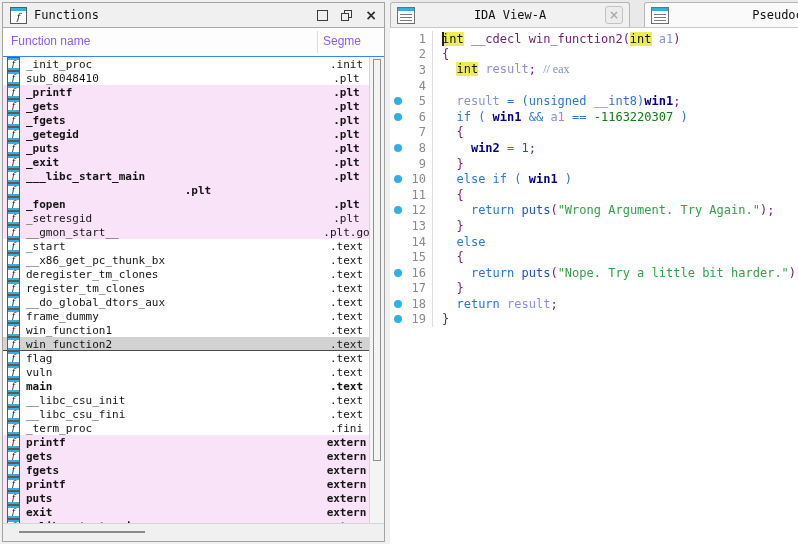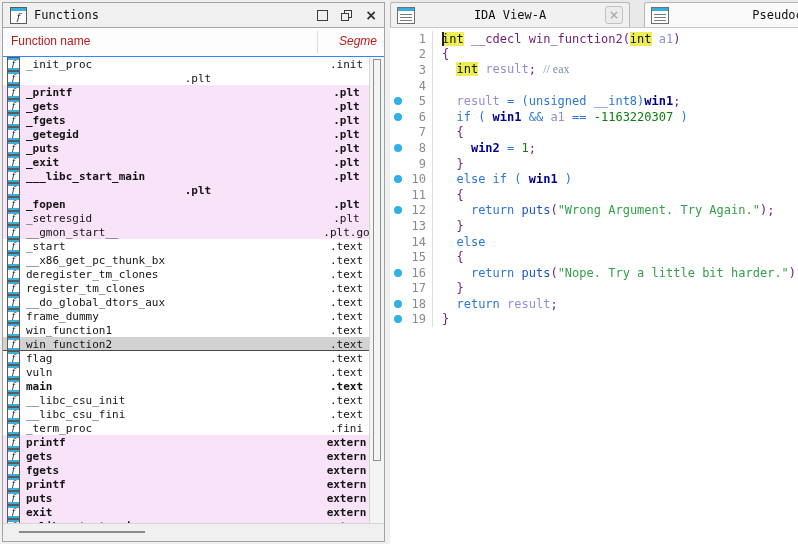--- a/index.html
+++ b/index.html
@@ -32,24 +32,24 @@
   }
   .f-title{font:12px "DejaVu Sans Mono",monospace;color:#111;}
   .f-btns{margin-left:auto;display:flex;align-items:center;gap:13px;}
   .btn-max{width:9px;height:9px;border:1px solid #3c3c3c;}
   .btn-restore{position:relative;width:11px;height:11px;}
   .btn-restore::before{content:"";position:absolute;right:0;top:0;width:6px;height:6px;border:1px solid #3c3c3c;}
   .btn-restore::after{content:"";position:absolute;left:0;bottom:0;width:6px;height:6px;border:1px solid #3c3c3c;background:#f0f0f0;}
   .btn-close{font:bold 14px "DejaVu Sans",sans-serif;color:#2e2e2e;line-height:10px;}
   .f-header{
     height:28px;background:#fdfdfd;border-bottom:1px solid #3b82f6;
-    position:relative;font:12px "Liberation Sans",sans-serif;color:#b91c1c;
+    position:relative;font:12px "Liberation Sans",sans-serif;color:#8b5cf6;
   }
   .f-header .hname{position:absolute;left:8px;top:6px;}
-  .f-header .hseg{position:absolute;left:336px;top:6px;font-style:italic;}
+  .f-header .hseg{position:absolute;left:320px;top:6px;}
   .f-header .hsep{position:absolute;left:314px;top:3px;bottom:3px;width:1px;background:#dcdcdc;}
   .f-list{
     position:absolute;top:54px;bottom:17px;left:0;right:14px;overflow:hidden;
     font:11px "DejaVu Sans Mono",monospace;color:#141414;background:#fff;
   }
   .frow{display:flex;align-items:center;height:14px;padding-left:4px;box-sizing:border-box;}
   .frow.pink,.frow.pinkb{background:#f9e3f9;}
   .frow.pinkb{font-weight:bold;}
   .frow.boldrow{font-weight:bold;}
   .frow.sel{background:#d2d2d2;box-shadow:inset 0 -1px 0 #4a4a4a;}
@@ -145,20 +145,21 @@
         <span class="ficon">
           <i>f</i>
         </span>
         <span class="fname">_init_proc</span>
         <span class="fseg">.init</span>
       </div>
       <div class="frow">
         <span class="ficon">
           <i>f</i>
         </span>
+        <span class="fname">sub_8048410</span>
         <span class="fseg">.plt</span>
       </div>
       <div class="frow pinkb">
         <span class="ficon">
           <i>f</i>
         </span>
         <span class="fname">_printf</span>
         <span class="fseg">.plt</span>
       </div>
       <div class="frow pinkb">

